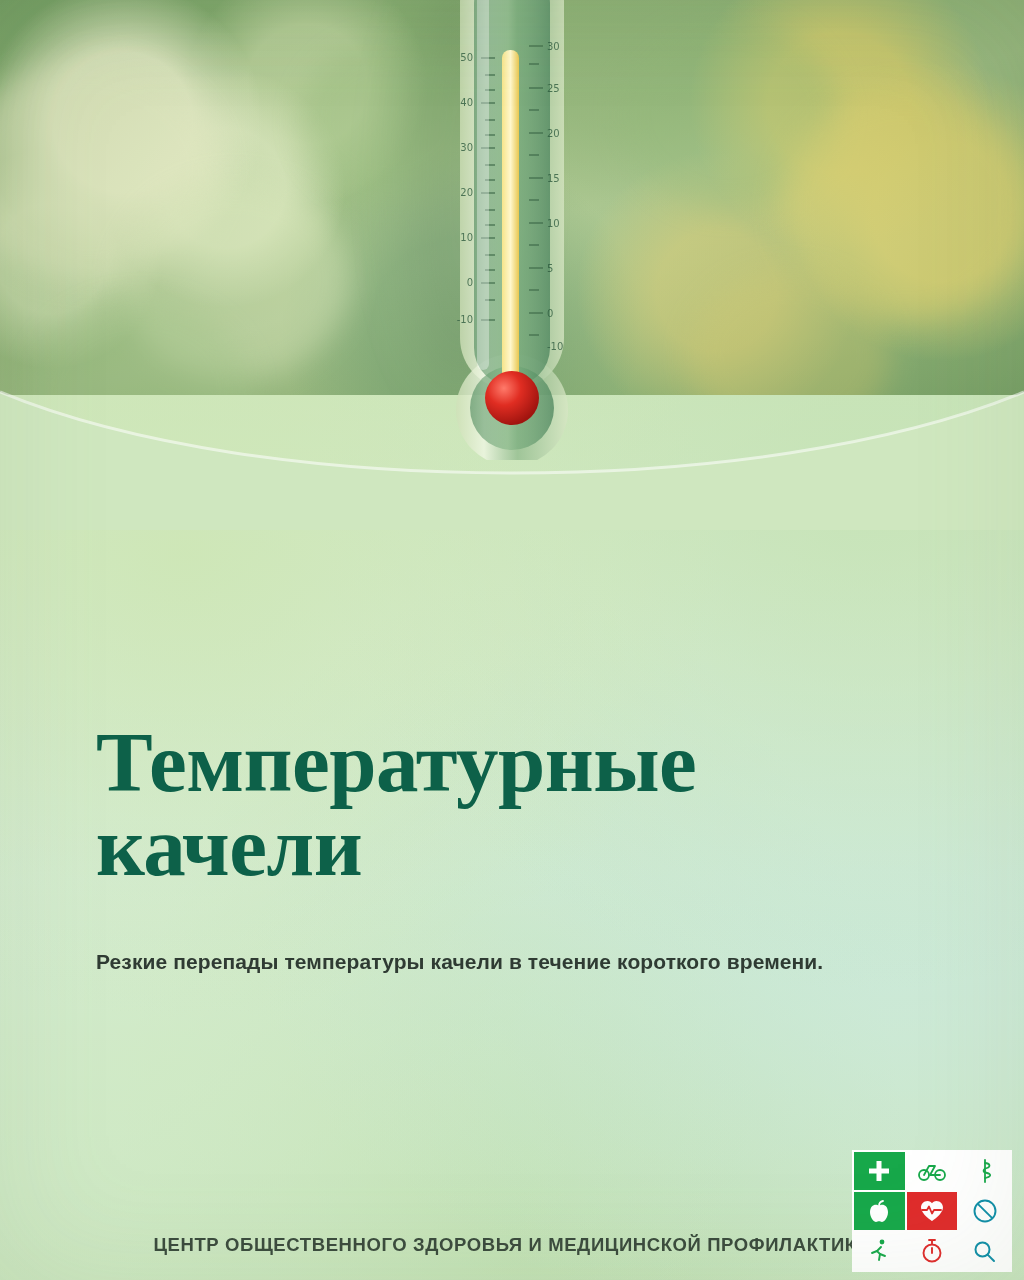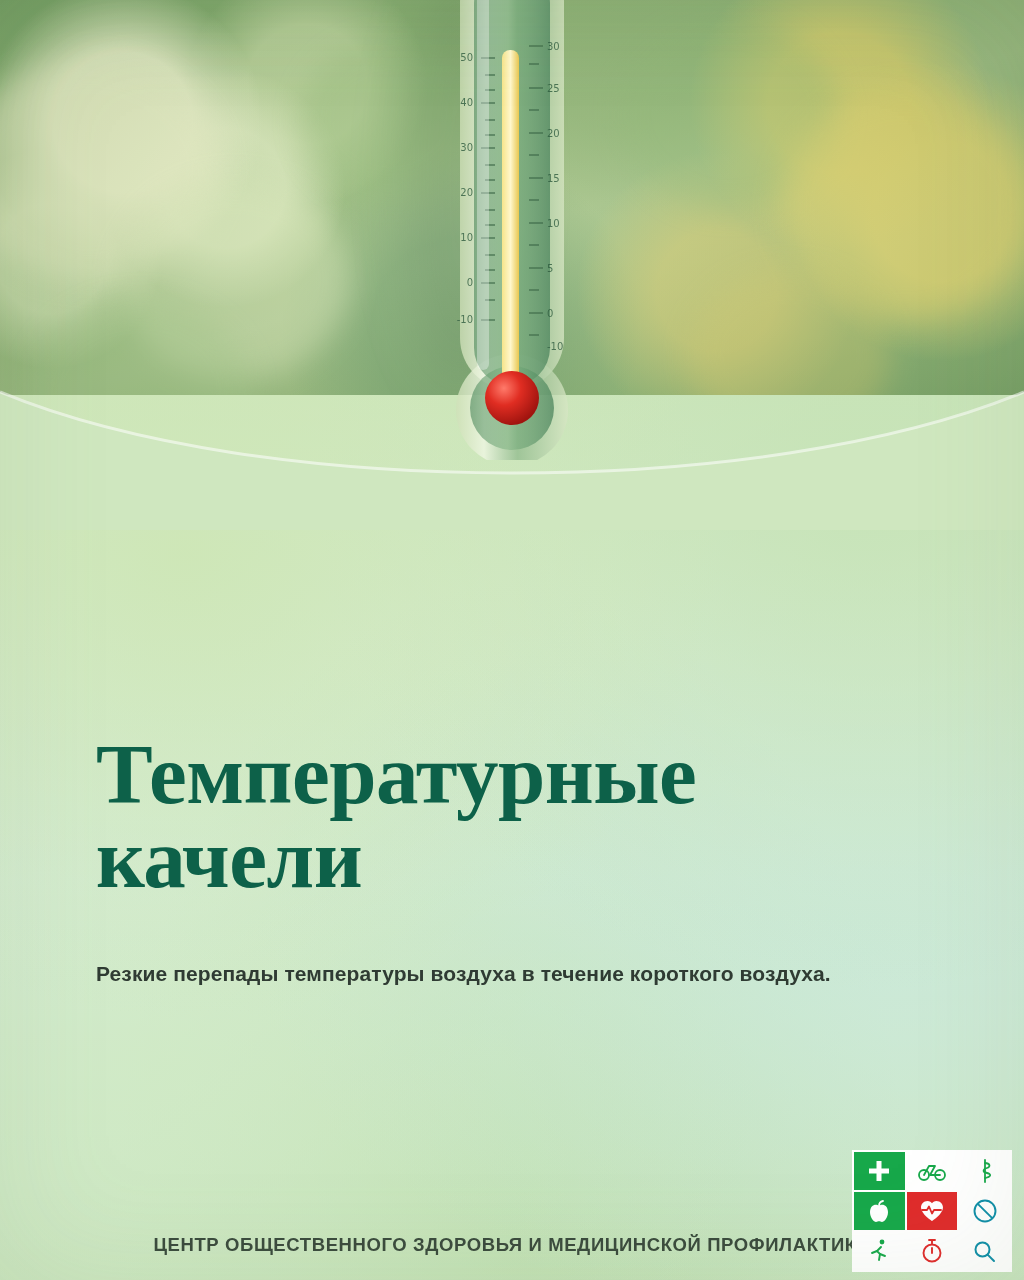--- a/index.html
+++ b/index.html
@@ -82,21 +82,20 @@
       linear-gradient(180deg, #cfe7bf 0%, #d7ecd2 30%, #d9eee2 55%, #cfe8cb 80%, #c9e4bd 100%);
     z-index:1;
   }
 
   
   .content {
     position:absolute;
     top:720px; left:96px;
     width:840px;
     z-index:6;
-    margin-top:12px;
   }
   .title {
     font-family:"Liberation Serif", serif;
     font-weight:700;
     font-size:85px;
     line-height:0.99;
     color:#0d6149;
     letter-spacing:-0.5px;
     max-width:760px;
   }
@@ -269,21 +268,21 @@
     <svg viewBox="0 0 1024 200" preserveAspectRatio="none" xmlns="http://www.w3.org/2000/svg">
       <path d="M0,62 C 260,170 764,170 1024,62 L1024,200 L0,200 Z" fill="#cfe7bf"></path>
       <path d="M0,62 C 260,170 764,170 1024,62" fill="none" stroke="#ffffff" stroke-width="3" opacity="0.55"></path>
     </svg>
   </div>
 
   <div class="body-bg"></div>
 
   <div class="content">
     <h1 class="title">Температурные качели</h1>
-    <p class="subtitle">Резкие перепады температуры воздуха в течение короткого воздуха.</p>
+    <p class="subtitle">Резкие перепады температуры качели в течение короткого времени.</p>
   </div>
 
   <div class="footer-text">ЦЕНТР ОБЩЕСТВЕННОГО ЗДОРОВЬЯ И МЕДИЦИНСКОЙ ПРОФИЛАКТИКИ</div>
 
   <div class="logo">
     <div class="logo-cell c-green">
       <svg width="26" height="26" viewBox="0 0 26 26">
           <path d="M10.5 3h5v7.5H23v5h-7.5V23h-5v-7.5H3v-5h7.5z" fill="#ffffff"></path>
         </svg>
     </div>

